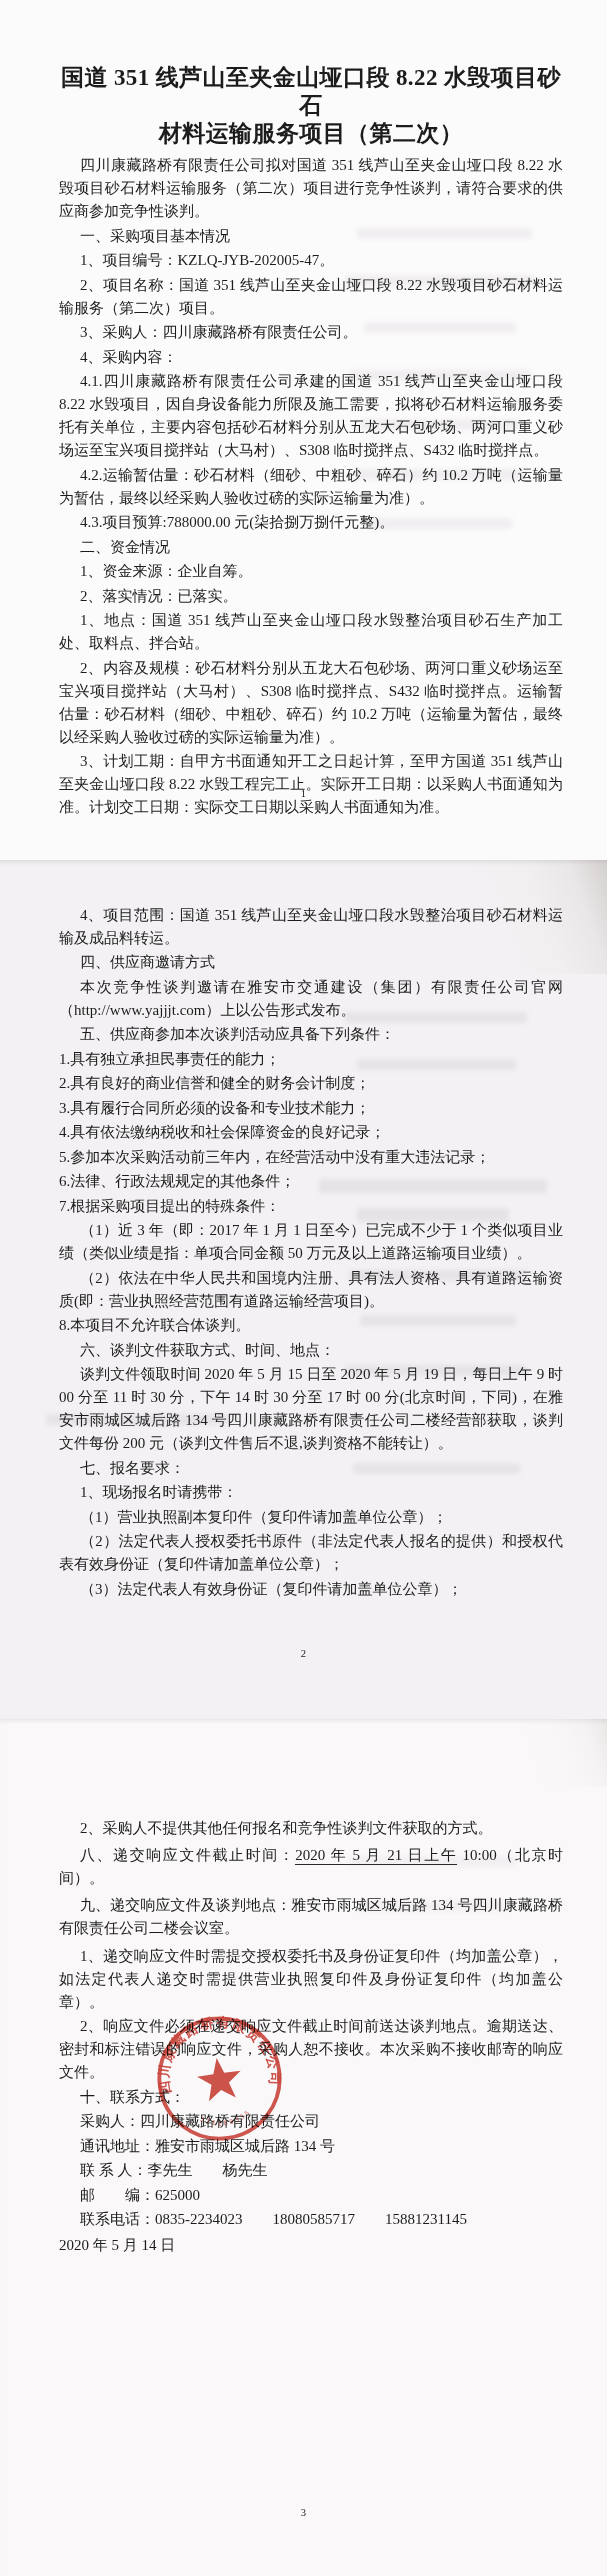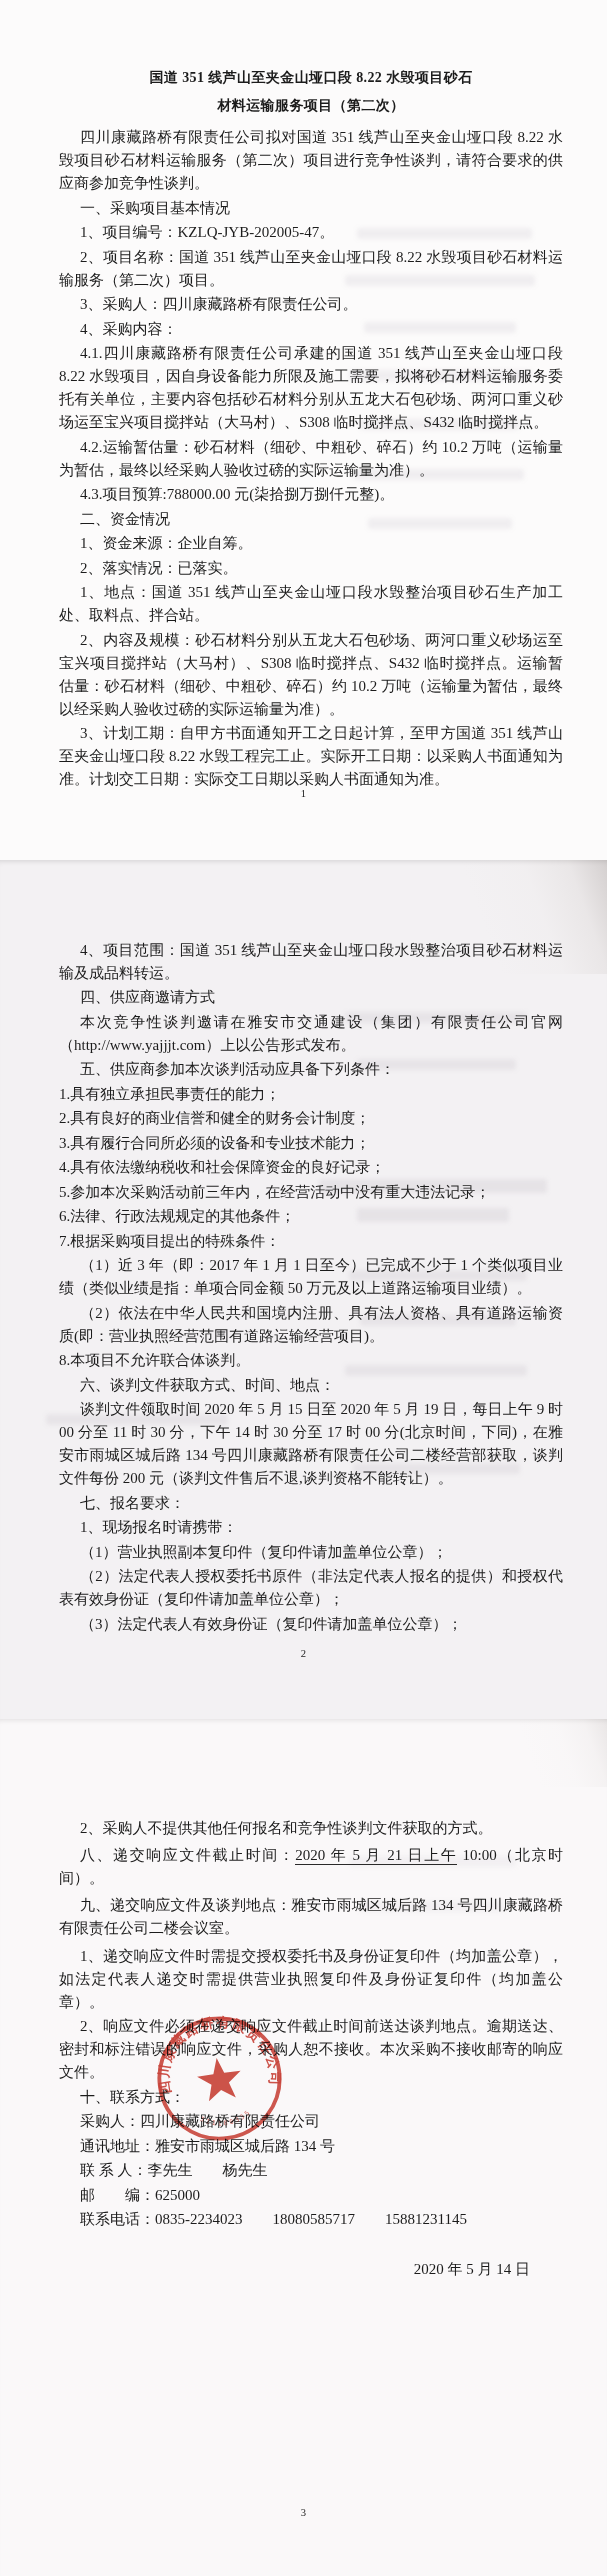--- a/index.html
+++ b/index.html
@@ -6,29 +6,29 @@
   body{
     width:607px;height:2576px;position:relative;background:#e9e7e8;
     font-family:"Liberation Serif","DejaVu Serif",serif;color:#1c1c1c;
   }
   .page{position:absolute;left:0;width:607px;overflow:hidden;}
   #page1{top:0;height:860px;background:#fcfbfb;}
   #page2{top:860px;height:860px;background:#f3f1f3;box-shadow:inset 0 5.3px 6.8px -5.3px rgba(0,0,0,.18);}
   #page3{top:1719px;height:857px;background:#faf8f9;box-shadow:inset 0 5.3px 6.8px -5.3px rgba(0,0,0,.14);}
   .content{position:relative;padding:0 44px 0 59px;}
   #page1 .content{padding-top:64px;}
-  #page2 .content{padding-top:77px;}
+  #page2 .content{padding-top:42px;}
   #page3 .content{padding-top:96px;}
-  .doc-title{font-size:14px;font-weight:bold;text-align:center;line-height:28px;letter-spacing:0.4px;margin:0 0 6px 0;}
+  .doc-title{font-size:23px;font-weight:bold;text-align:center;line-height:28px;letter-spacing:0.4px;margin:0 0 6px 0;}
   p{margin:1.5px 0;font-size:15px;line-height:23px;text-align:justify;}
   .ind{text-indent:1.4em;}
   .b{font-weight:normal;}
   .u{border-bottom:1.1px solid #2a2a2a;padding-bottom:0.8px;}
   .pageno{position:absolute;left:0;right:0;top:788px;text-align:center;font-size:10.6px;line-height:12px;margin:0;}
-  .date-line{text-align:right;padding-right:33px;margin-top:27px;}
+  .date-line{text-align:left;padding-right:33px;margin-top:3px;}
   
   .crease{position:absolute;top:0;right:0;width:243px;height:114px;pointer-events:none;
     background:linear-gradient(250deg, rgba(140,130,124,.30) 0%, rgba(185,176,170,.16) 14%, rgba(220,214,209,.08) 30%, rgba(0,0,0,0) 52%);}
   .crease.small{width:152px;height:68px;opacity:.5;}
   .ghost{position:absolute;background:#e4e1e6;border-radius:2.3px;filter:blur(2.3px);opacity:.5;pointer-events:none;}
   #page2 .ghost{background:#dcd8dd;}
   
   .stamp{position:absolute;left:154px;top:294px;width:131px;height:131px;
     mix-blend-mode:multiply;opacity:.93;transform:rotate(-8deg);}
 </style>

